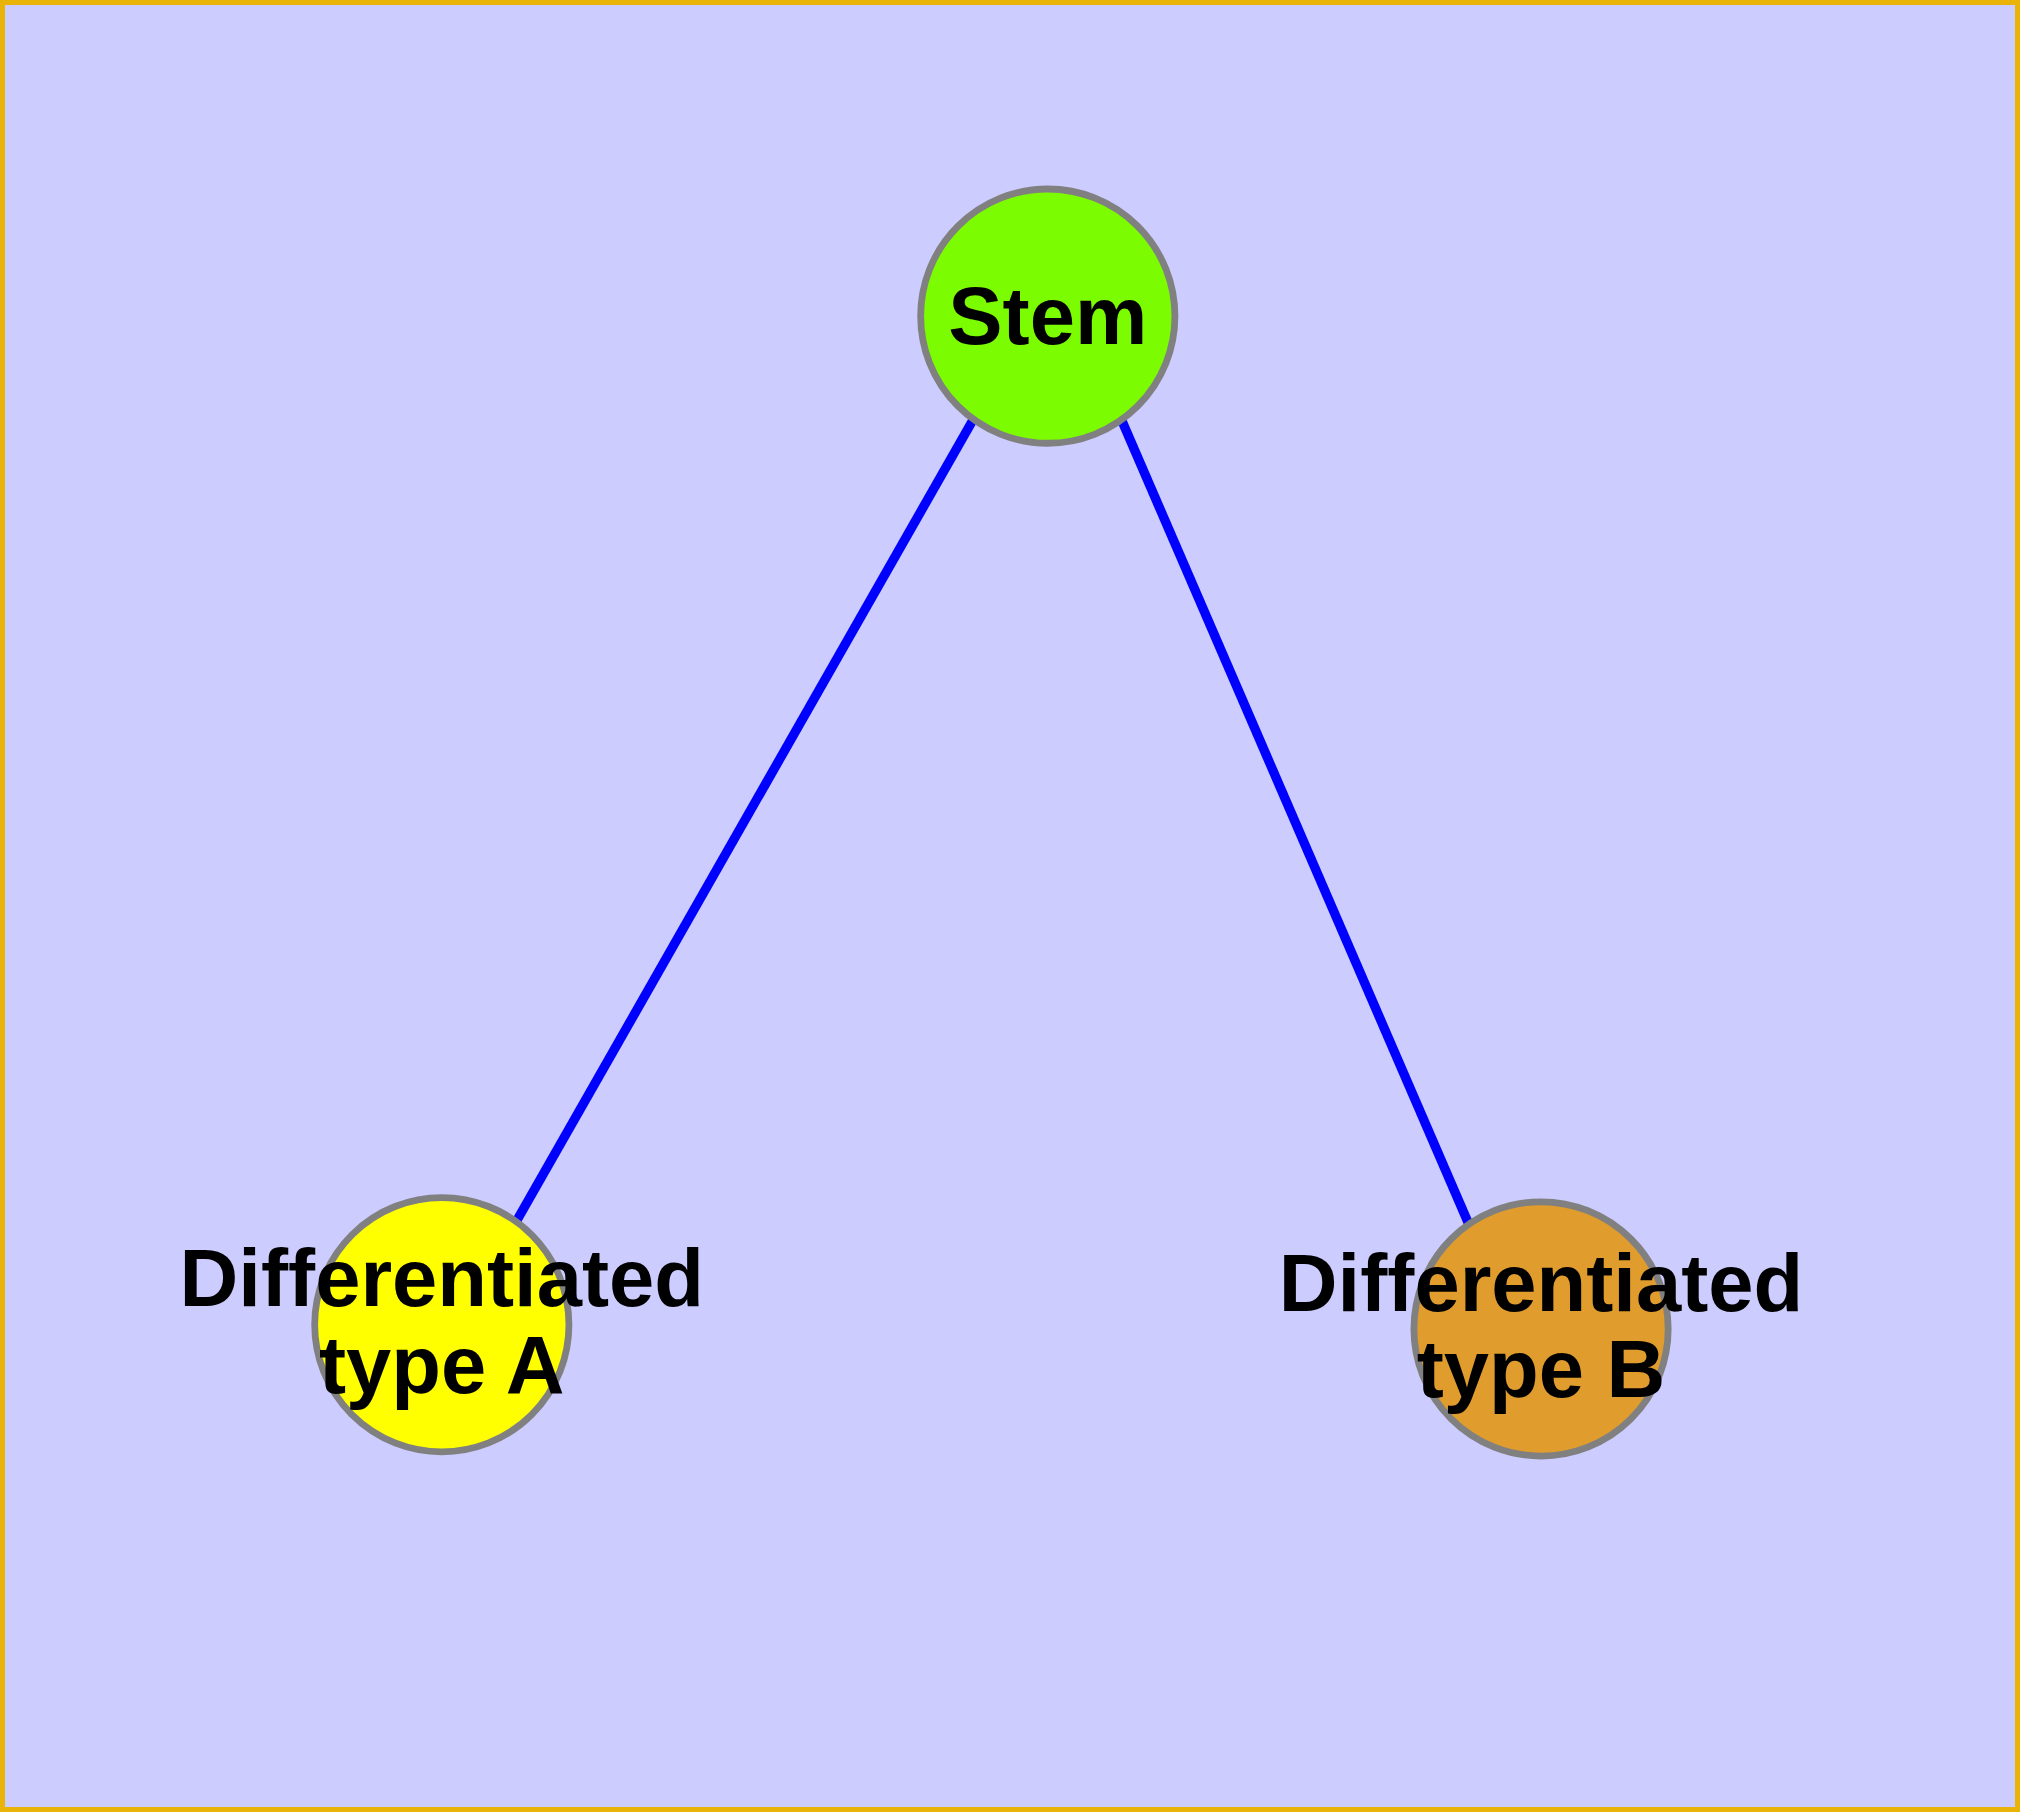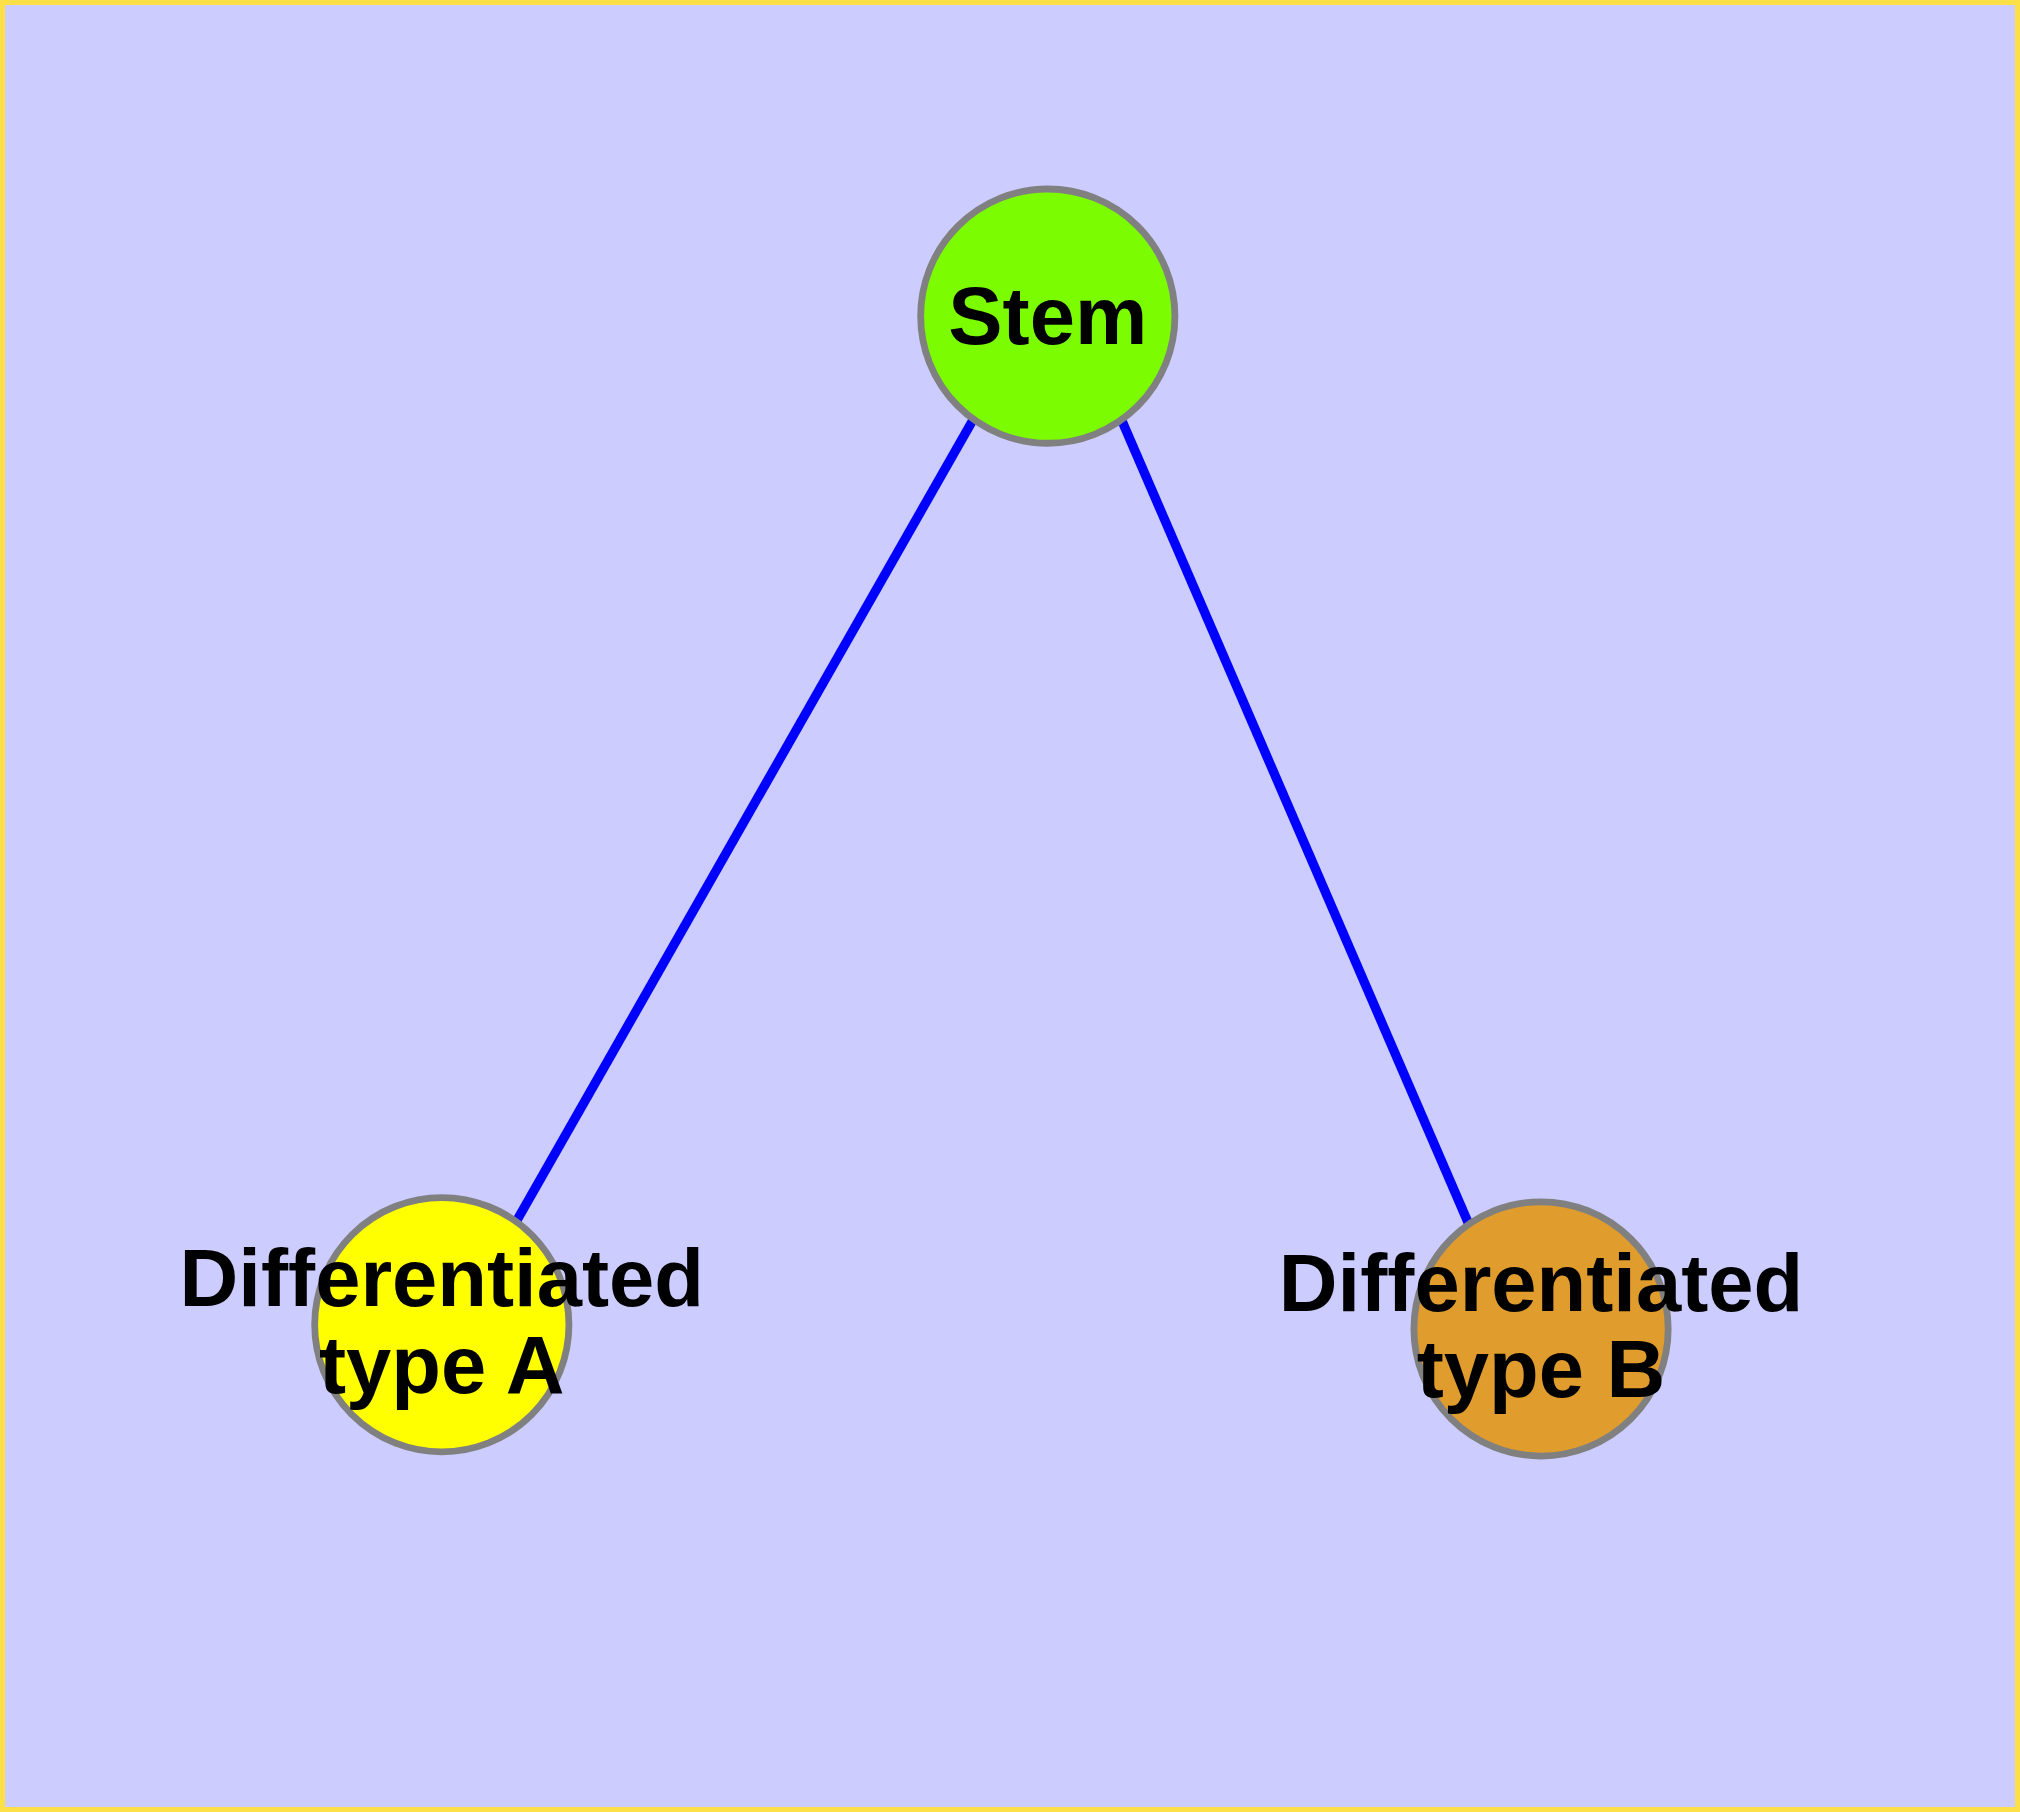--- a/index.html
+++ b/index.html
@@ -4,21 +4,21 @@
 <style>
   html, body {
     margin: 0;
     padding: 0;
     background: #ffffff;
   }
   #stage {
     position: relative;
     width: 2021px;
     height: 1812px;
-    background: #fde047;
+    background: #eab308;
     overflow: hidden;
     font-family: "Liberation Sans", sans-serif;
   }
   #canvas {
     position: absolute;
     left: 5.1px;
     top: 5.1px;
     width: 2010px;
     height: 1802px;
     background: #ccccff;

